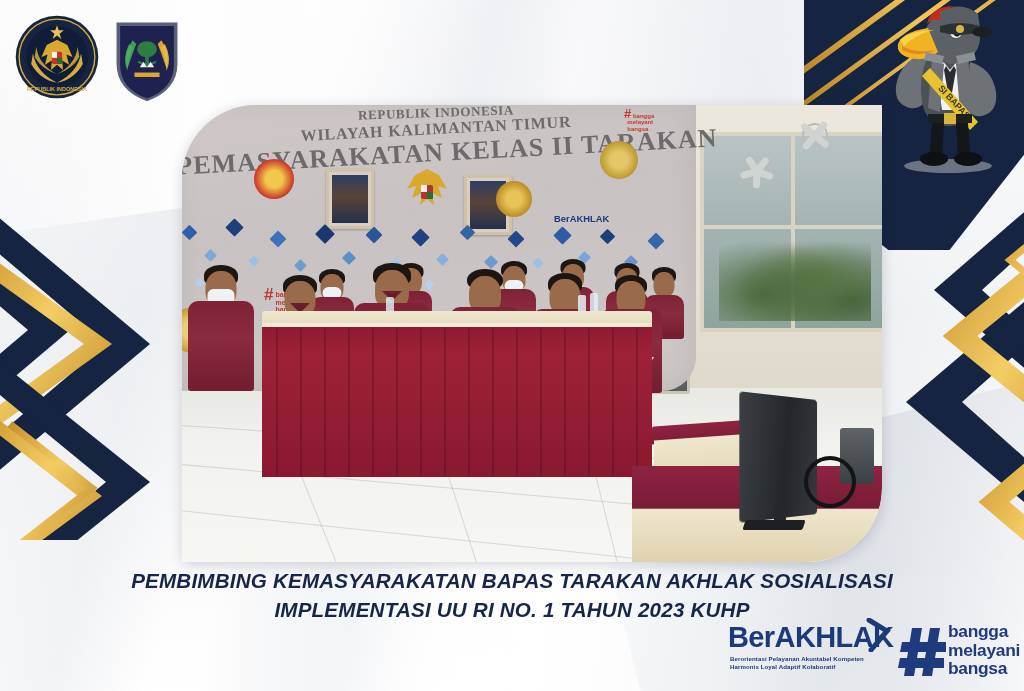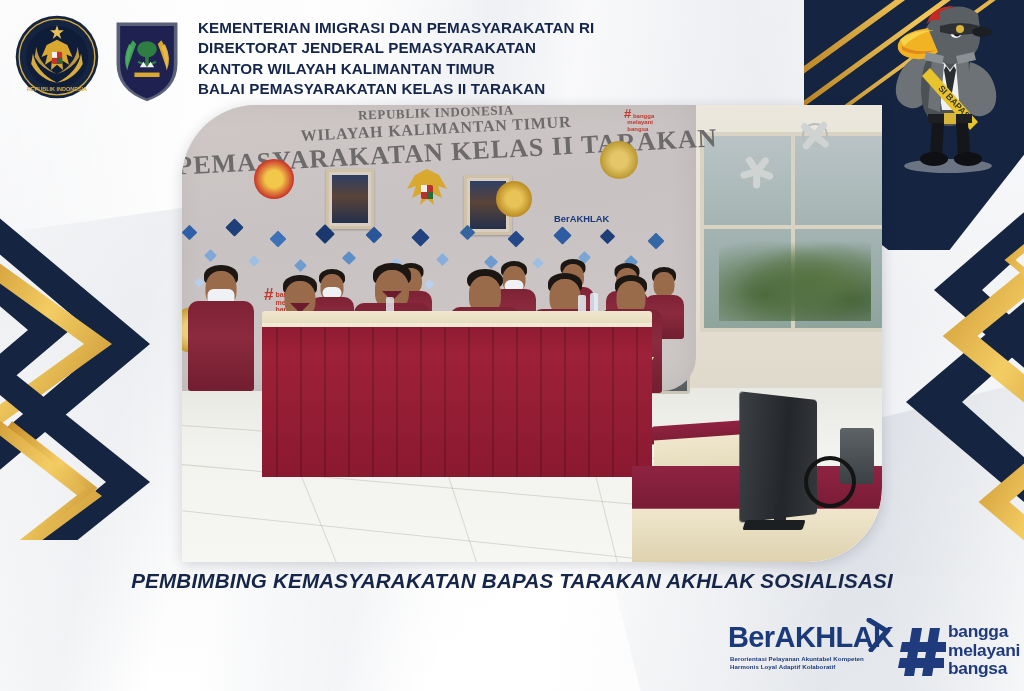--- a/index.html
+++ b/index.html
@@ -254,26 +254,20 @@
         <path d="M30 50 q10 6 20 0" stroke="#2e7d43" stroke-width="2.5" fill="none"></path>
       </g>
       <path d="M24 26 q-10 14 -6 32 q6 -18 10 -28 Z" fill="#3f9f55"></path>
       <path d="M20 30 q-8 16 -2 30 q2 -18 6 -26 Z" fill="#4fb063" opacity=".85"></path>
       <path d="M56 26 q10 14 6 32 q-6 -18 -10 -28 Z" fill="#d9a82f"></path>
       <path d="M60 30 q8 16 2 30 q-2 -18 -6 -26 Z" fill="#e8bb4b" opacity=".9"></path>
       <path d="M26 62 h28 v5 h-28 Z" fill="#d9a82f"></path>
       <path d="M32 56 l4 -6 4 6 4 -6 4 6 Z" fill="#f0f0f0"></path>
     </svg>
 
-    <div id="org-lines">
-      <div>KEMENTERIAN IMIGRASI DAN PEMASYARAKATAN RI</div>
-      <div>DIREKTORAT JENDERAL PEMASYARAKATAN</div>
-      <div>KANTOR WILAYAH KALIMANTAN TIMUR</div>
-      <div>BALAI PEMASYARAKATAN KELAS II TARAKAN</div>
-    </div>
   </div>
 
   <svg id="mascot" viewBox="0 0 136 172">
     <ellipse cx="66" cy="164" rx="44" ry="7" fill="#9aa0a6" opacity=".65"></ellipse>
 
     <path d="M40 52 q-22 8 -26 32 q-2 18 14 22 q10 2 16 -8 L60 62 Z" fill="#6d7277"></path>
 
     <path d="M46 54 q-10 22 -6 46 q4 22 24 24 q20 2 26 -20 q6 -28 -6 -50 Z" fill="#4c5155"></path>
 
     <path d="M60 58 l8 10 8 -10 6 8 -6 42 h-16 l-6 -42 Z" fill="#f0f1f2"></path>
@@ -547,20 +541,21 @@
     <div id="tv-table"></div>
     <div class="speaker"></div>
     <div id="tv"></div>
     <div id="tv-neck"></div>
     <div id="tv-stand"></div>
     <div id="cable"></div>
   </div>
 
   <div id="caption">
     <div>PEMBIMBING KEMASYARAKATAN BAPAS TARAKAN AKHLAK SOSIALISASI</div>
+    <div>IMPLEMENTASI UU RI NO. 1 TAHUN 2023 KUHP</div>
   </div>
 
   <div id="berakhlak">
     <div id="ber-word">BerAKHLAK</div>
     <svg id="ber-swoosh" viewBox="0 0 26 34">
       <path d="M4 2 L22 13 L6 32" fill="none" stroke="#1b3a7a" stroke-width="5" stroke-linecap="round"></path>
     </svg>
     <div id="ber-sub">
       <span>Berorientasi Pelayanan Akuntabel Kompeten</span>
       <span>Harmonis Loyal Adaptif Kolaboratif</span>

